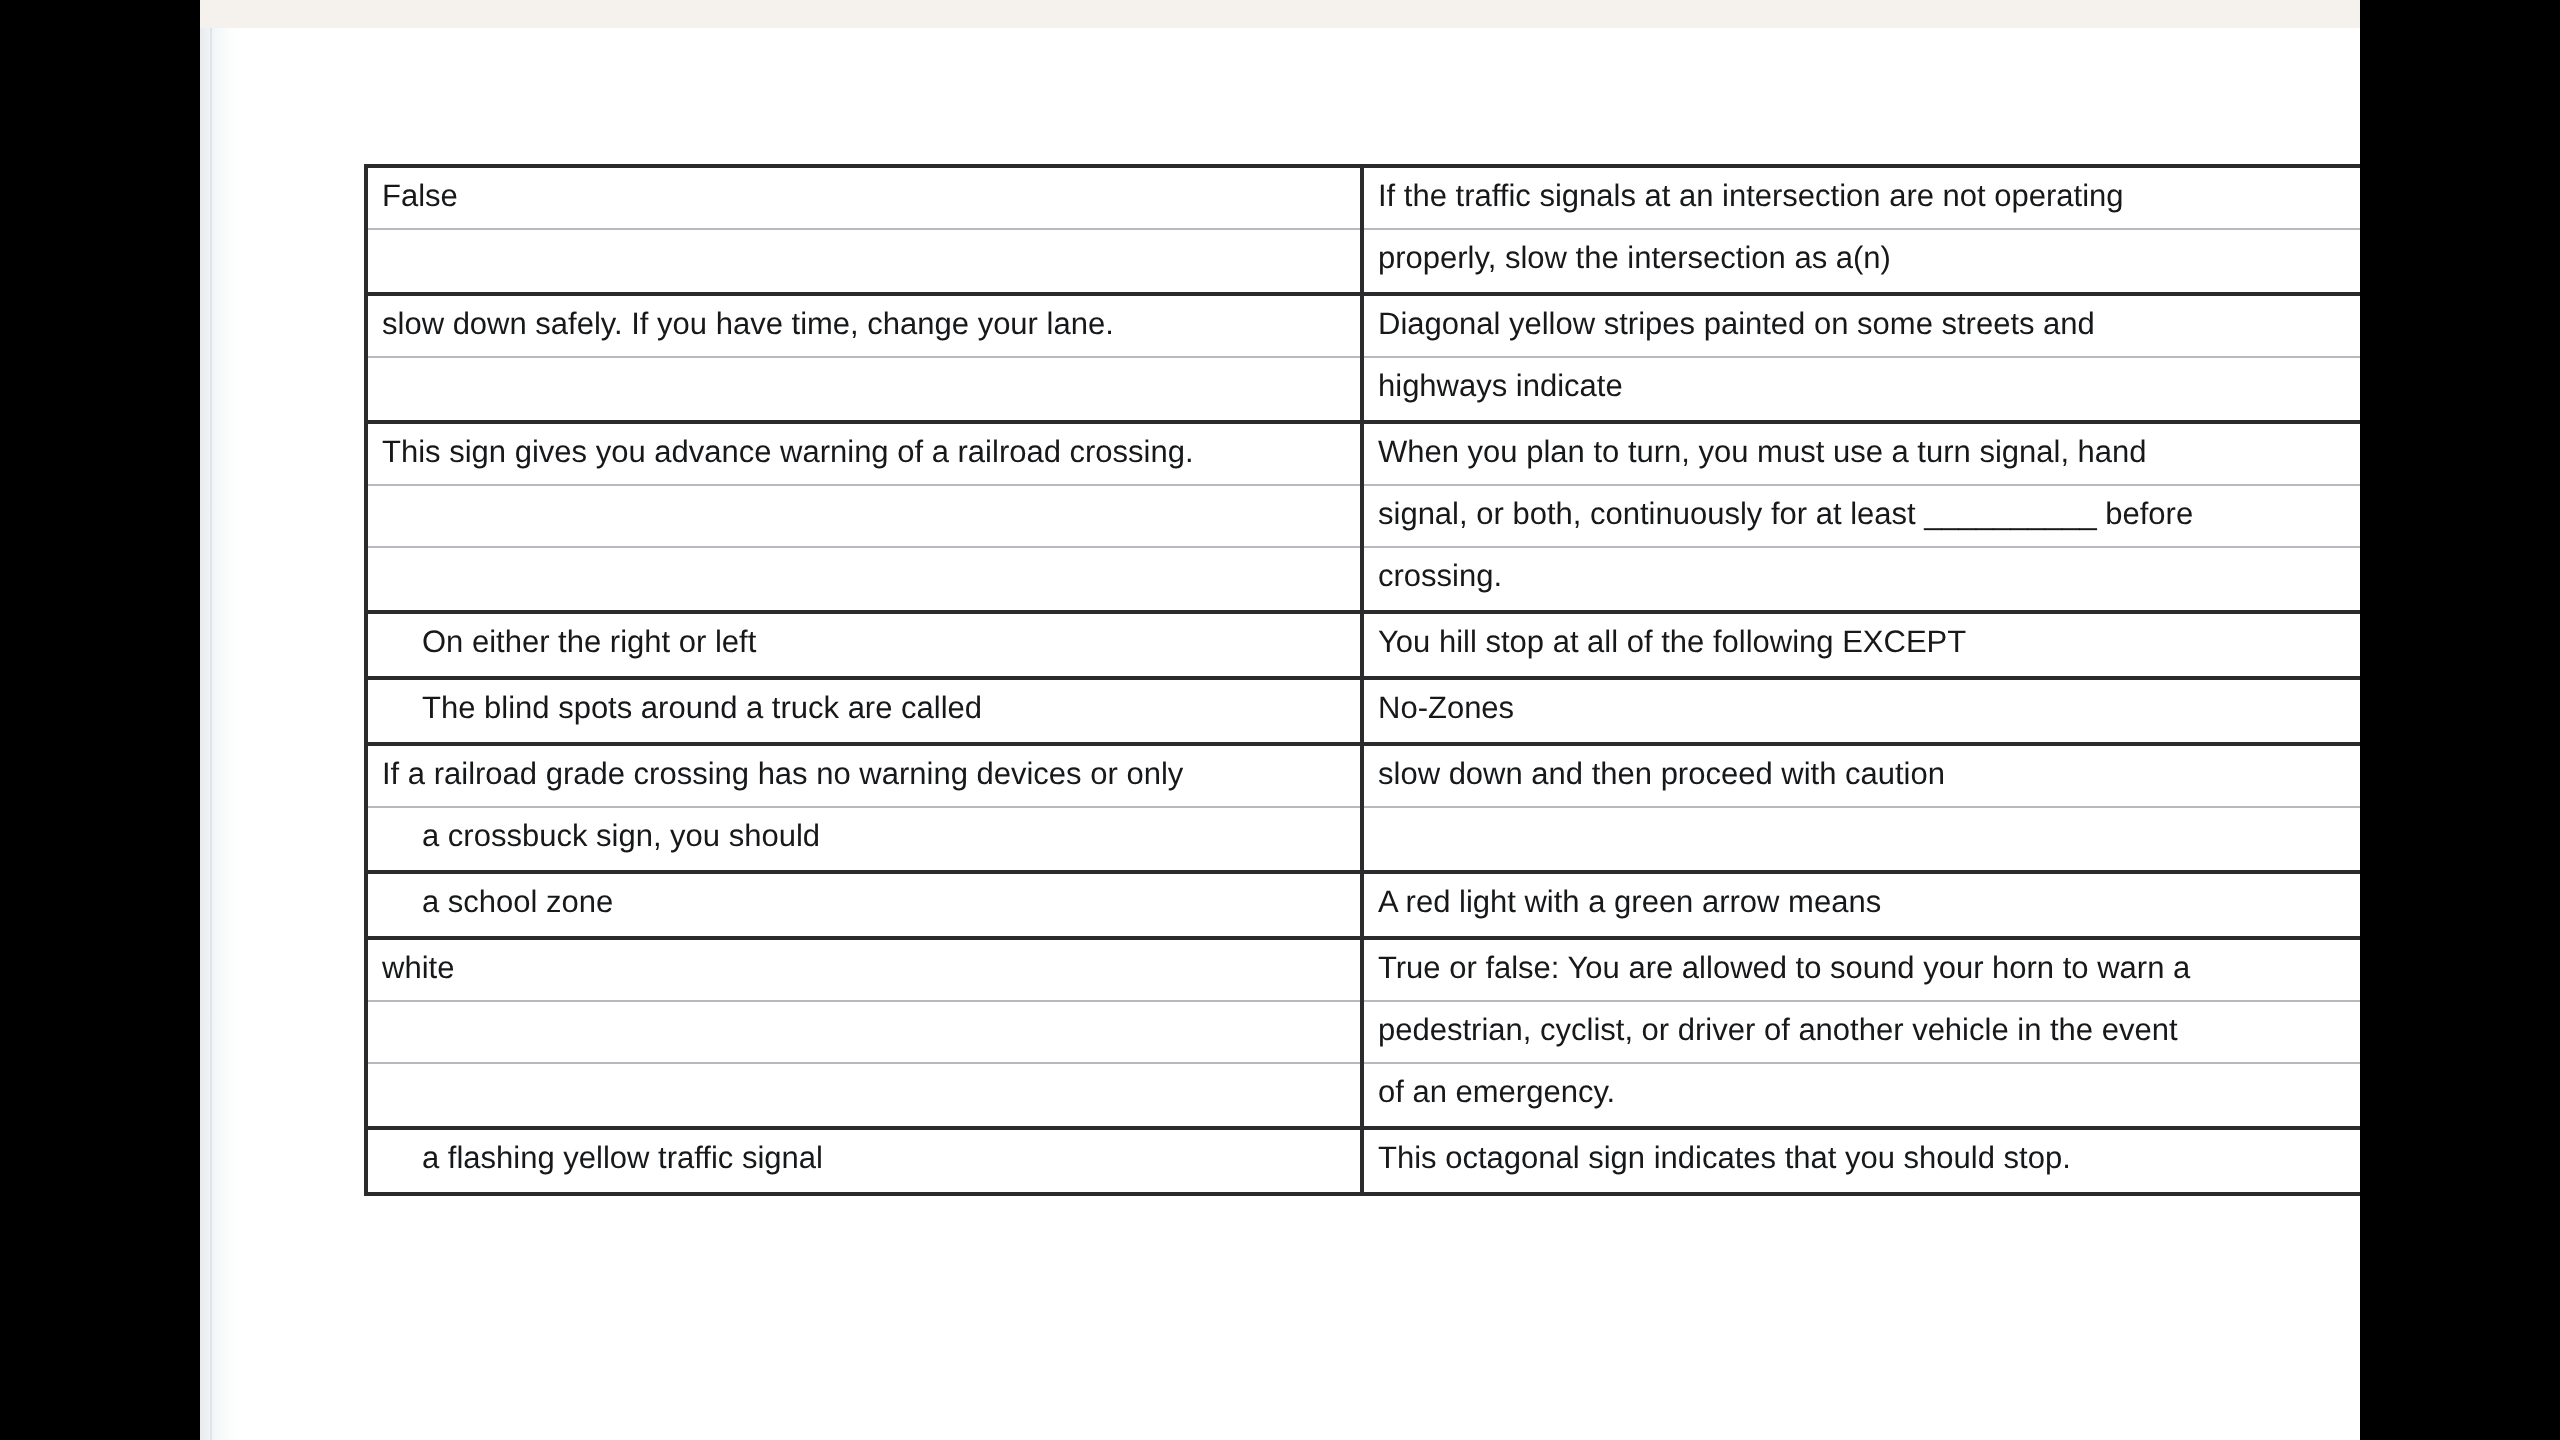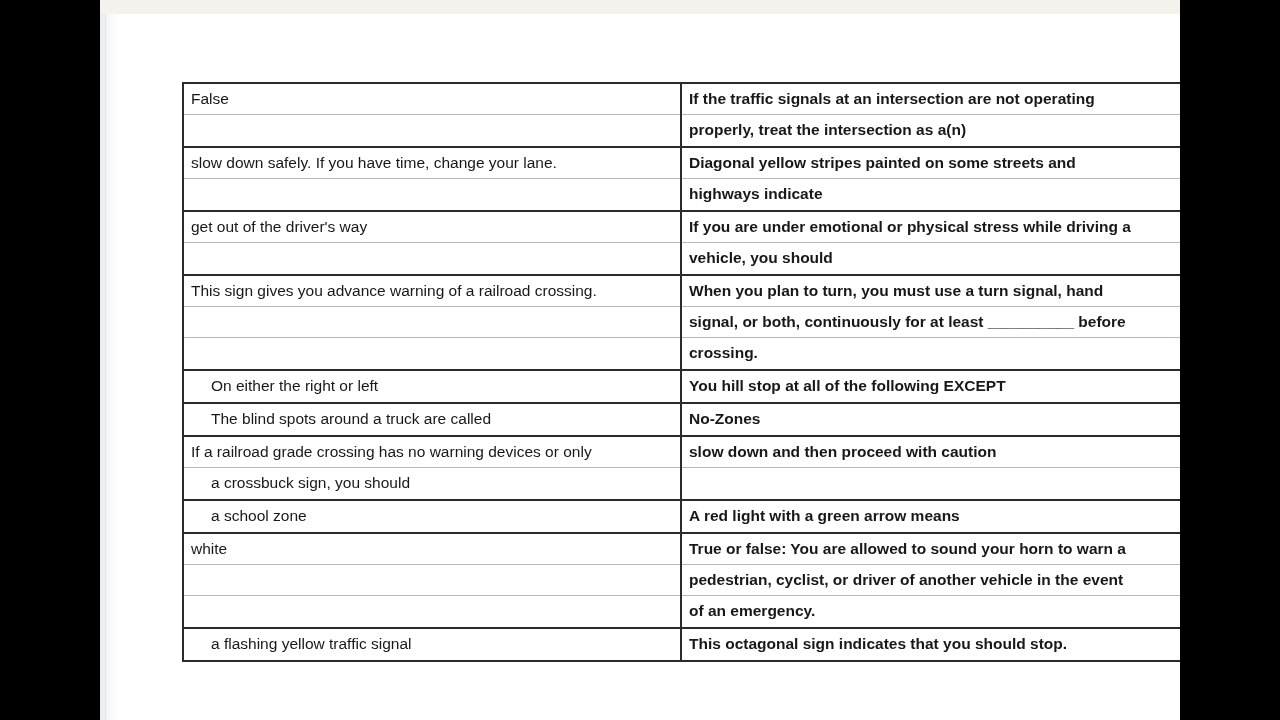--- a/index.html
+++ b/index.html
@@ -102,21 +102,21 @@
     line-height: 30px;
     padding: 0 0 0 7px;
     border-bottom: 1px solid #b6b9bd;
     white-space: nowrap;
     overflow: visible;
   }
   .ln:last-child { border-bottom: none; padding-left: 27px; }
   .ln.blank { color: transparent; }
 
   
-  .cell-right .ln { padding-left: 7px; font-weight: bold; }
+  .cell-right .ln { padding-left: 7px; }
 </style>
 </head>
 <body>
 
 <div class="screen">
 
   <div class="bar-left"></div>
   <div class="bar-right"></div>
 
   <div class="top-strip"></div>
@@ -134,49 +134,35 @@
           <tr class="row">
             <td class="cell-left">
               <div class="lines">
                 <span class="ln">False</span>
                 <span class="ln blank"></span>
               </div>
             </td>
             <td class="cell-right">
               <div class="lines">
                 <span class="ln">If the traffic signals at an intersection are not operating</span>
-                <span class="ln">properly, treat the intersection as a(n)</span>
+                <span class="ln">properly, slow the intersection as a(n)</span>
               </div>
             </td>
           </tr>
           <tr class="row">
             <td class="cell-left">
               <div class="lines">
                 <span class="ln">slow down safely. If you have time, change your lane.</span>
                 <span class="ln blank"></span>
               </div>
             </td>
             <td class="cell-right">
               <div class="lines">
                 <span class="ln">Diagonal yellow stripes painted on some streets and</span>
                 <span class="ln">highways indicate</span>
-              </div>
-            </td>
-          </tr>
-          <tr class="row">
-            <td class="cell-left">
-              <div class="lines">
-                <span class="ln">get out of the driver's way</span>
-                <span class="ln blank"></span>
-              </div>
-            </td>
-            <td class="cell-right">
-              <div class="lines">
-                <span class="ln">If you are under emotional or physical stress while driving a</span>
-                <span class="ln">vehicle, you should</span>
               </div>
             </td>
           </tr>
           <tr class="row">
             <td class="cell-left">
               <div class="lines">
                 <span class="ln">This sign gives you advance warning of a railroad crossing.</span>
                 <span class="ln blank"></span>
                 <span class="ln blank"></span>
               </div>

